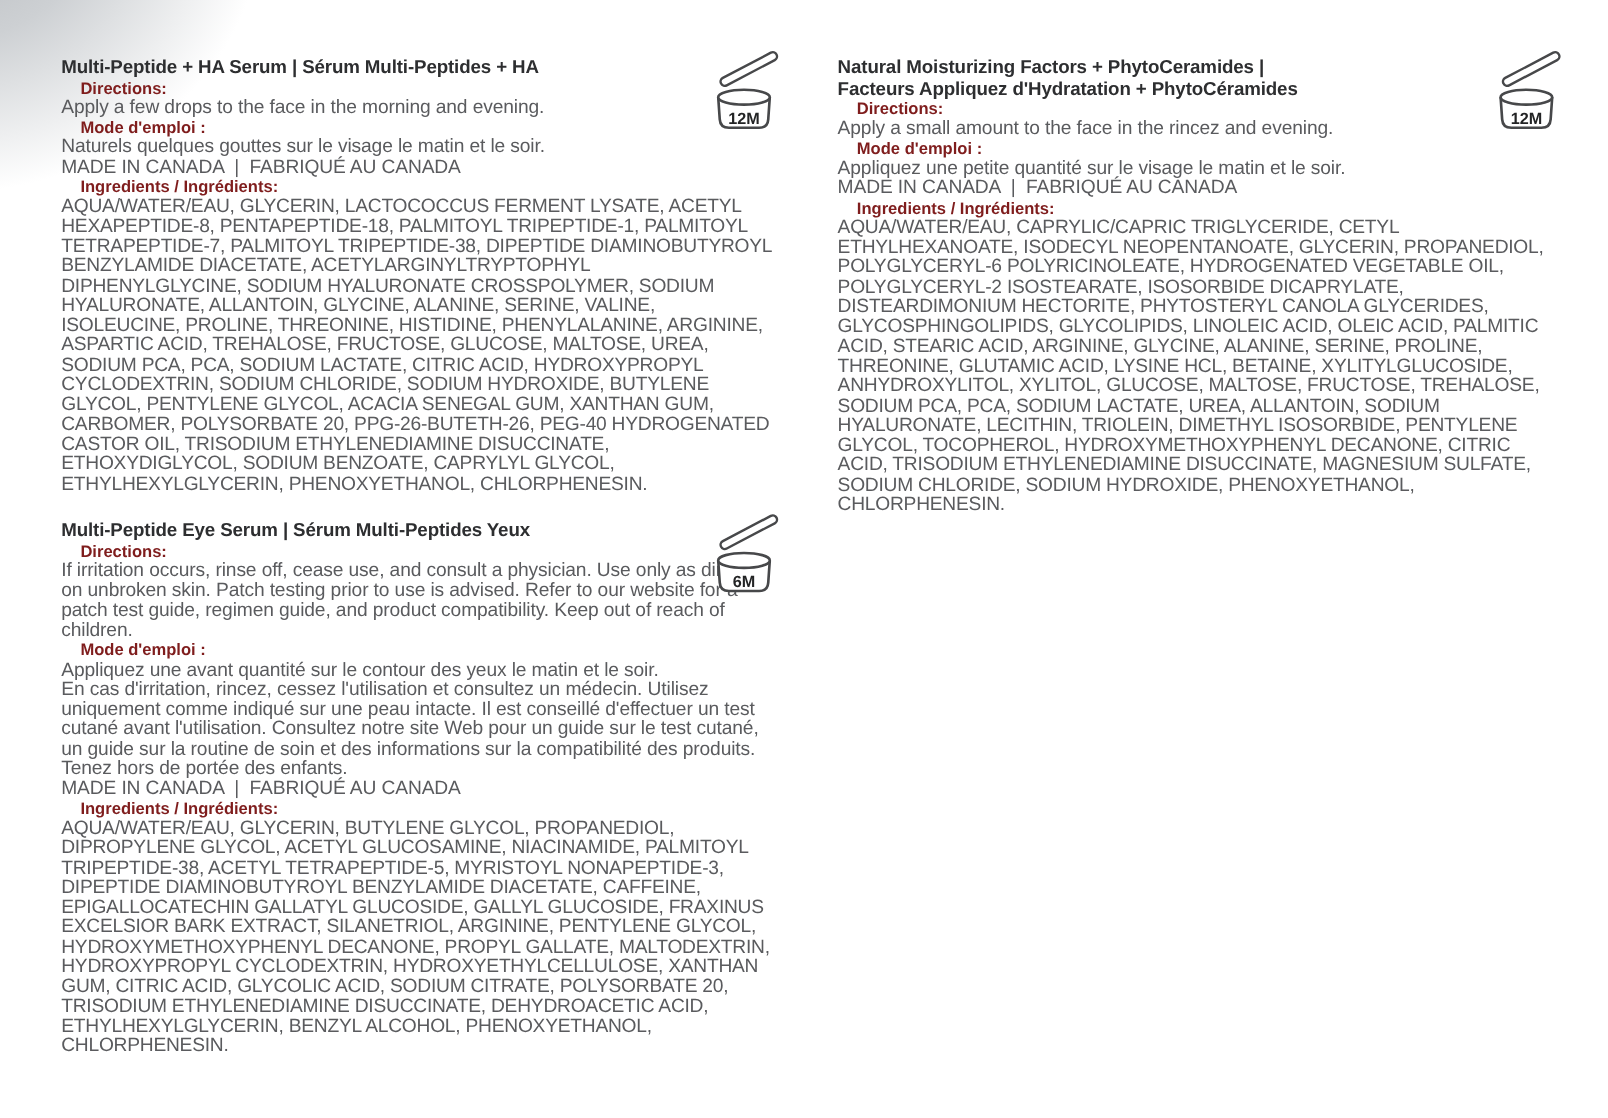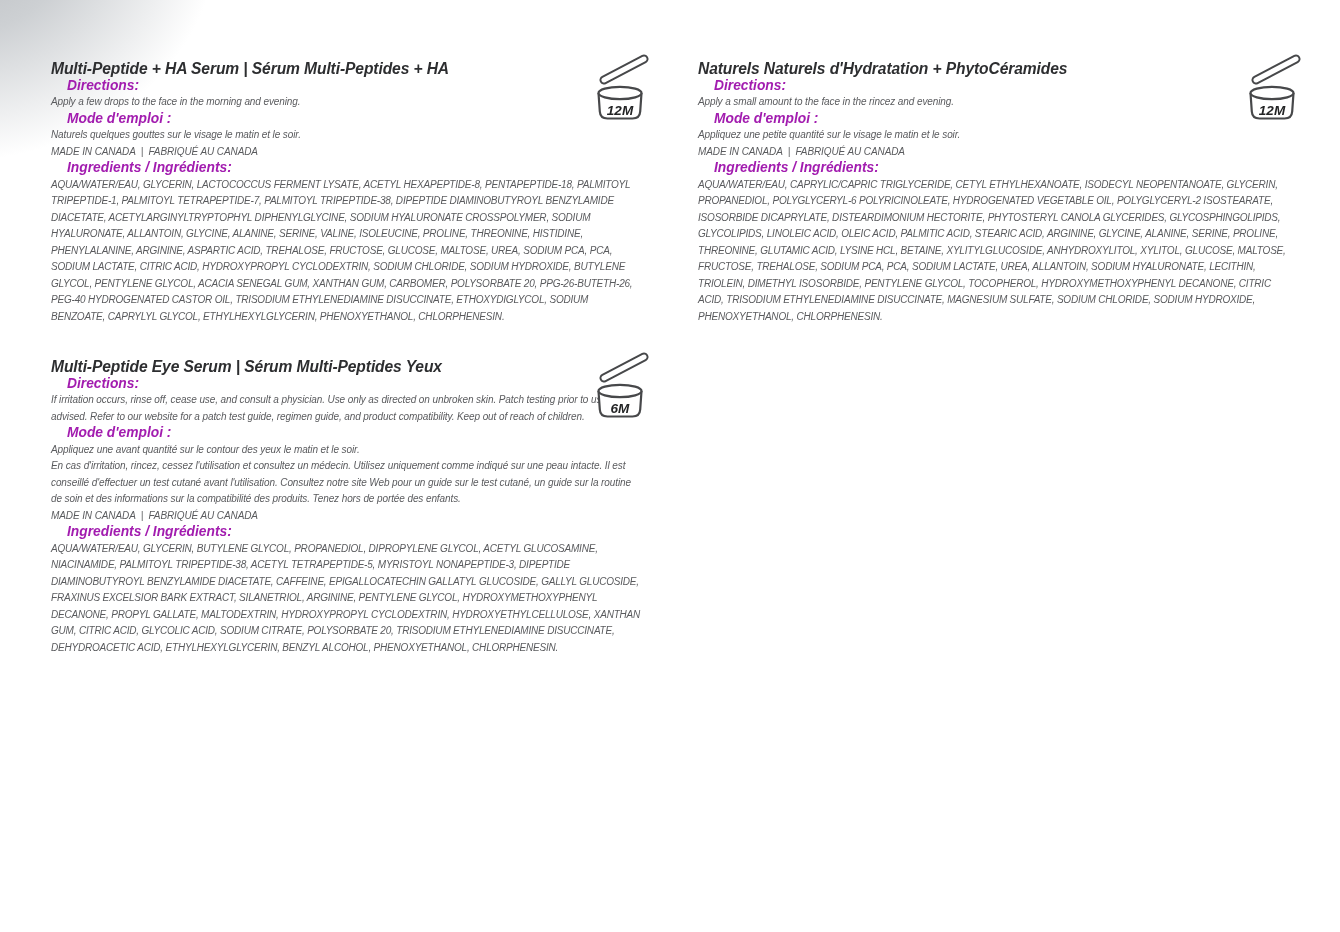--- a/index.html
+++ b/index.html
@@ -10,37 +10,37 @@
     overflow: hidden;
     font-family: "Liberation Sans", sans-serif;
     color: #5a5b5e;
   }
   .corner-shade {
     position: absolute; left: 0; top: 0; width: 420px; height: 380px;
     background: radial-gradient(ellipse 360px 320px at -40px -70px,
                 #b7babe 0%, #cdd0d3 32%, rgba(255,255,255,0) 72%);
     pointer-events: none;
   }
-  .col { position: absolute; top: 60px; font-style: italic; }
+  .col { position: absolute; top: 48px; }
   .col-left  { left: 51px;  width: 592px; }
   .col-right { left: 698px; width: 597px; }
 
   .product { position: relative; }
-  .product + .product { margin-top: 33px; }
+  .product + .product { margin-top: 22px; }
 
   .title {
     font-size: 15.6px; line-height: 17.5px; font-weight: 700;
     color: #2d2e30; letter-spacing: -0.1px;
   }
   .title span { display: block; }
   .subhead {
-    font-size: 13.8px; line-height: 16.5px; font-weight: 700; color: #a21caf; padding-left: 16px;
+    font-size: 13.8px; line-height: 16.5px; font-weight: 700; color: #7f1d1d; padding-left: 16px;
   }
   .body-text {
-    font-size: 10px; line-height: 16.5px; color: #5a5b5e; letter-spacing: -0.1px;
+    font-size: 16px; line-height: 16.5px; color: #5a5b5e; letter-spacing: -0.1px;
   }
   .madein { white-space: pre-wrap; }
   .ingredients { letter-spacing: -0.2px; }
 
   .pao {
     position: absolute; top: -6px; right: -8px;
     width: 58px; height: 72px;
   }
   .pao svg { display: block; }
   .pao text {
@@ -109,21 +109,22 @@
     <div class="subhead">Ingredients / Ingrédients:</div>
     <p class="body-text ingredients">AQUA/WATER/EAU, GLYCERIN, BUTYLENE GLYCOL, PROPANEDIOL, DIPROPYLENE GLYCOL, ACETYL GLUCOSAMINE, NIACINAMIDE, PALMITOYL TRIPEPTIDE-38, ACETYL TETRAPEPTIDE-5, MYRISTOYL NONAPEPTIDE-3, DIPEPTIDE DIAMINOBUTYROYL BENZYLAMIDE DIACETATE, CAFFEINE, EPIGALLOCATECHIN GALLATYL GLUCOSIDE, GALLYL GLUCOSIDE, FRAXINUS EXCELSIOR BARK EXTRACT, SILANETRIOL, ARGININE, PENTYLENE GLYCOL, HYDROXYMETHOXYPHENYL DECANONE, PROPYL GALLATE, MALTODEXTRIN, HYDROXYPROPYL CYCLODEXTRIN, HYDROXYETHYLCELLULOSE, XANTHAN GUM, CITRIC ACID, GLYCOLIC ACID, SODIUM CITRATE, POLYSORBATE 20, TRISODIUM ETHYLENEDIAMINE DISUCCINATE, DEHYDROACETIC ACID, ETHYLHEXYLGLYCERIN, BENZYL ALCOHOL, PHENOXYETHANOL, CHLORPHENESIN.</p>
   </section>
 
 </div>
 
 <div class="col col-right">
 
   <section class="product">
     <h2 class="title">
-        <span>Naturels Naturels d'Hydratation + PhytoCéramides</span>
+        <span>Natural Moisturizing Factors + PhytoCeramides |</span>
+        <span>Facteurs Appliquez d'Hydratation + PhytoCéramides</span>
       </h2>
     <div class="pao">
       <svg viewBox="0 0 58 72" width="58" height="72" aria-hidden="true">
         <g>
           <line x1="11" y1="26" x2="51" y2="5" stroke="#47484a" stroke-width="9" stroke-linecap="round"></line>
           <line x1="11" y1="26" x2="51" y2="5" stroke="#ffffff" stroke-width="5" stroke-linecap="round"></line>
         </g>
         <g>
           <path d="M5.5 39 L6.8 57.5 Q7.2 64.5 14.5 64.5 L39.5 64.5 Q46.8 64.5 47.2 57.5 L48.5 39" fill="#ffffff" stroke="#47484a" stroke-width="2.2"></path>
           <ellipse cx="27" cy="39" rx="21.5" ry="6.2" fill="#ffffff" stroke="#47484a" stroke-width="2.2"></ellipse>

